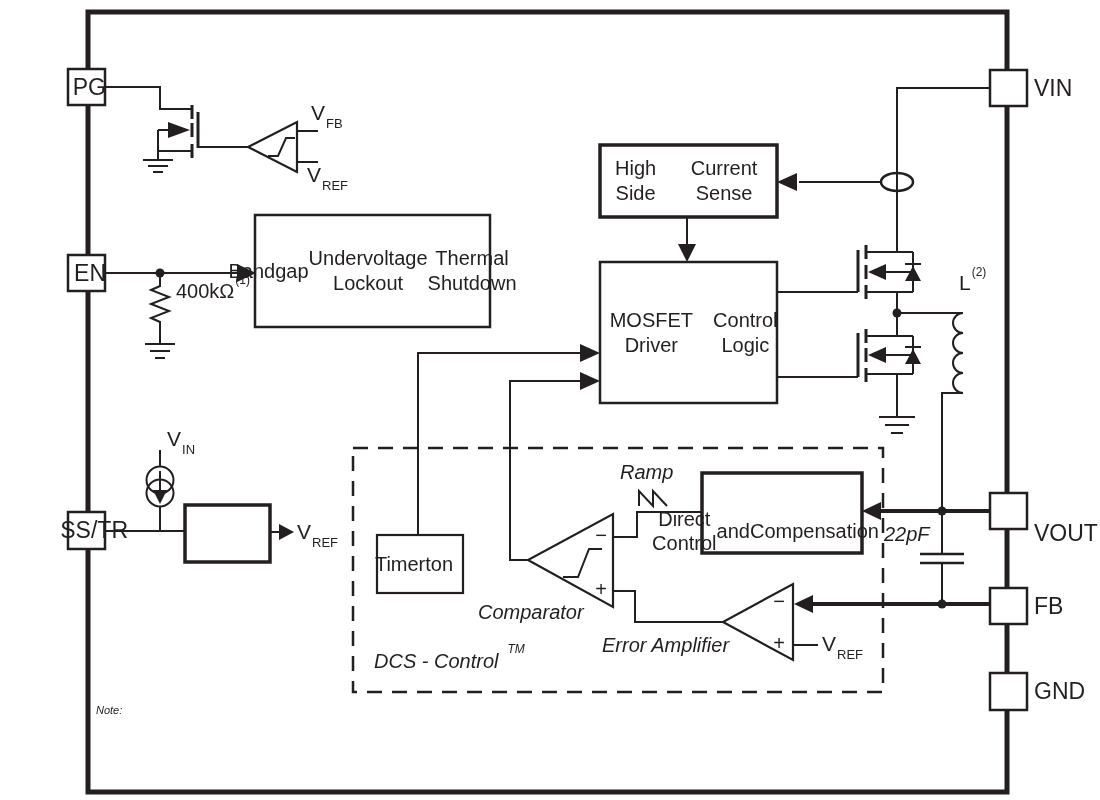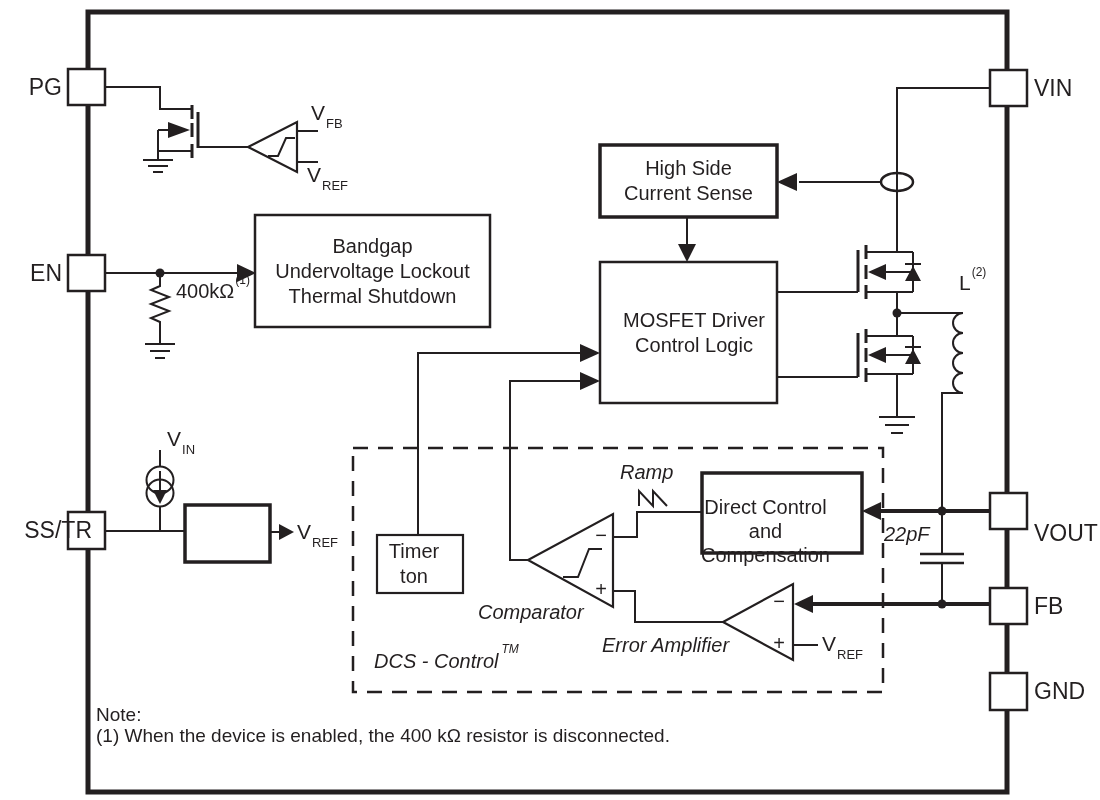--- a/index.html
+++ b/index.html
@@ -1,29 +1,29 @@
 <!DOCTYPE html>
 <html><head>
 <meta charset="utf-8">
 <style>
   html,body{margin:0;padding:0;background:#ffffff;}
   .canvas{position:relative;width:1100px;height:800px;background:#ffffff;overflow:hidden;
           font-family:"Liberation Sans",sans-serif;color:#231f20;}
   .art{position:absolute;left:0;top:0;}
   .lbl{position:absolute;white-space:nowrap;font-size:20px;font-style:italic;}
   .pin-lbl{position:absolute;white-space:nowrap;font-size:23px;}
-  .pin-lbl.right-align{text-align:right;}
+  .pin-lbl.right-align{text-align:right;padding-left:44px;}
   .vlbl{position:absolute;white-space:nowrap;font-size:21px;text-align:center;}
   .vlbl sub{font-size:13px;position:relative;top:3px;margin-left:1px;}
   .vlbl sup{font-size:12px;position:relative;top:-6px;margin-left:1px;}
-  .blk{position:absolute;display:flex;flex-direction:column;align-items:center;justify-content:center;
+  .blk{position:absolute;display:flex;flex-direction:row;align-items:center;justify-content:center;
        text-align:center;font-size:20px;line-height:25px;}
   .sign{position:absolute;width:18px;text-align:center;font-size:20px;}
-  .note{position:absolute;white-space:nowrap;font-size:19px;}
-  .dcs sup{font-size:12px;position:relative;top:-7px;margin-left:3px;}
+  .note{position:absolute;white-space:nowrap;font-size:11px;font-style:italic;}
+  .dcs sup{font-size:12px;position:relative;top:-7px;margin-left:9px;}
 </style>
 </head>
 <body>
 
 <div class="canvas">
 
   <svg class="art" width="1100" height="800" viewBox="0 0 1100 800" stroke="#231f20" fill="none" stroke-width="2">
 
     <g>
       <rect x="88" y="12" width="919" height="780" stroke-width="5"></rect>
@@ -166,21 +166,21 @@
       <rect x="68" y="512" width="37" height="37" fill="#ffffff"></rect>
       <rect x="990" y="70" width="37" height="36" fill="#ffffff"></rect>
       <rect x="990" y="493" width="37" height="36" fill="#ffffff"></rect>
       <rect x="990" y="588" width="37" height="36" fill="#ffffff"></rect>
       <rect x="990" y="673" width="37" height="37" fill="#ffffff"></rect>
     </g>
   </svg>
 
   <div class="pin-lbl right-align" style="left:0;top:74;width:62px;top:74px">PG</div>
   <div class="pin-lbl right-align" style="left:0;width:62px;top:260px">EN</div>
-  <div class="pin-lbl right-align" style="left:8px;width:84px;top:517px">SS/TR</div>
+  <div class="pin-lbl right-align" style="left:0;width:84px;top:517px">SS/TR</div>
 
   <div class="pin-lbl" style="left:1034px;top:75px">VIN</div>
   <div class="pin-lbl" style="left:1034px;top:520px">VOUT</div>
   <div class="pin-lbl" style="left:1034px;top:593px">FB</div>
   <div class="pin-lbl" style="left:1034px;top:678px">GND</div>
 
   <div class="vlbl" style="left:311px;top:101px"><span>V</span><sub>FB</sub></div>
   <div class="vlbl" style="left:307px;top:163px"><span>V</span><sub>REF</sub></div>
 
   <div class="vlbl" style="left:176px;top:279px;font-size:20px"><span>400kΩ</span><sup>(1)</sup></div>
@@ -219,15 +219,14 @@
 
   <div class="sign" style="left:592px;top:524px">−</div>
   <div class="sign" style="left:592px;top:578px">+</div>
   <div class="sign" style="left:770px;top:590px">−</div>
   <div class="sign" style="left:770px;top:632px">+</div>
 
   <div class="lbl" style="left:884px;top:523px">22pF</div>
   <div class="vlbl" style="left:959px;top:271px"><span>L</span><sup>(2)</sup></div>
 
   <div class="note" style="left:96px;top:704px">Note:</div>
-  <div class="note" style="left:96px;top:725px">(1) When the device is enabled, the 400 kΩ resistor is disconnected.</div>
 
 </div>
 
 </body></html>

